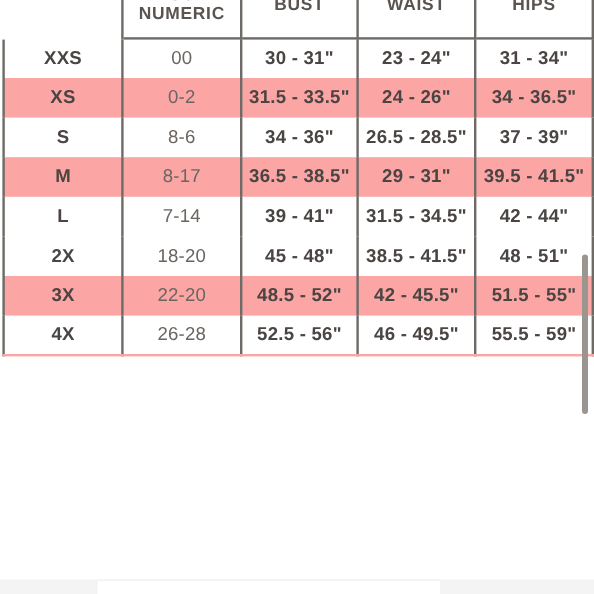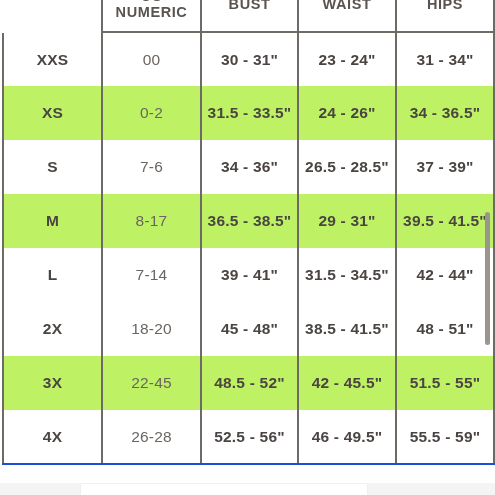--- a/index.html
+++ b/index.html
@@ -79,23 +79,23 @@
     letter-spacing: 0.6px;
     color: #5a5450;
     padding-bottom: 2px;
   }
   #size-chart thead th.blank-head {
     border-left: 2px solid transparent;
     border-right: 2px solid #6e6a66;
     border-bottom: 2px solid transparent;
   }
 
-  #size-chart tbody tr { height: 54px; }
-  #size-chart tbody tr.alt td { background: #bef264; text-align: center; }
-  #size-chart tbody tr:last-child td { border-bottom: 2px solid #1d4ed8; margin-top: 16px; }
+  #size-chart tbody tr { height: 33px; }
+  #size-chart tbody tr.alt td { background: #fca5a5; text-align: center; }
+  #size-chart tbody tr:last-child td { border-bottom: 2px solid #fca5a5; margin-top: 16px; }
 
   #size-chart td {
     font-size: 15.5px;
     color: #4a4542;
   }
   #size-chart td.size-cell,
   #size-chart td.meas-cell {
     font-weight: bold;
     letter-spacing: 0.2px;
   }
@@ -155,21 +155,21 @@
         </tr>
         <tr class="alt">
           <td class="size-cell">XS</td>
           <td class="numeric-cell">0-2</td>
           <td class="meas-cell">31.5 - 33.5"</td>
           <td class="meas-cell">24 - 26"</td>
           <td class="meas-cell">34 - 36.5"</td>
         </tr>
         <tr>
           <td class="size-cell">S</td>
-          <td class="numeric-cell">7-6</td>
+          <td class="numeric-cell">8-6</td>
           <td class="meas-cell">34 - 36"</td>
           <td class="meas-cell">26.5 - 28.5"</td>
           <td class="meas-cell">37 - 39"</td>
         </tr>
         <tr class="alt">
           <td class="size-cell">M</td>
           <td class="numeric-cell">8-17</td>
           <td class="meas-cell">36.5 - 38.5"</td>
           <td class="meas-cell">29 - 31"</td>
           <td class="meas-cell">39.5 - 41.5"</td>
@@ -183,21 +183,21 @@
         </tr>
         <tr>
           <td class="size-cell">2X</td>
           <td class="numeric-cell">18-20</td>
           <td class="meas-cell">45 - 48"</td>
           <td class="meas-cell">38.5 - 41.5"</td>
           <td class="meas-cell">48 - 51"</td>
         </tr>
         <tr class="alt">
           <td class="size-cell">3X</td>
-          <td class="numeric-cell">22-45</td>
+          <td class="numeric-cell">22-20</td>
           <td class="meas-cell">48.5 - 52"</td>
           <td class="meas-cell">42 - 45.5"</td>
           <td class="meas-cell">51.5 - 55"</td>
         </tr>
         <tr>
           <td class="size-cell">4X</td>
           <td class="numeric-cell">26-28</td>
           <td class="meas-cell">52.5 - 56"</td>
           <td class="meas-cell">46 - 49.5"</td>
           <td class="meas-cell">55.5 - 59"</td>

